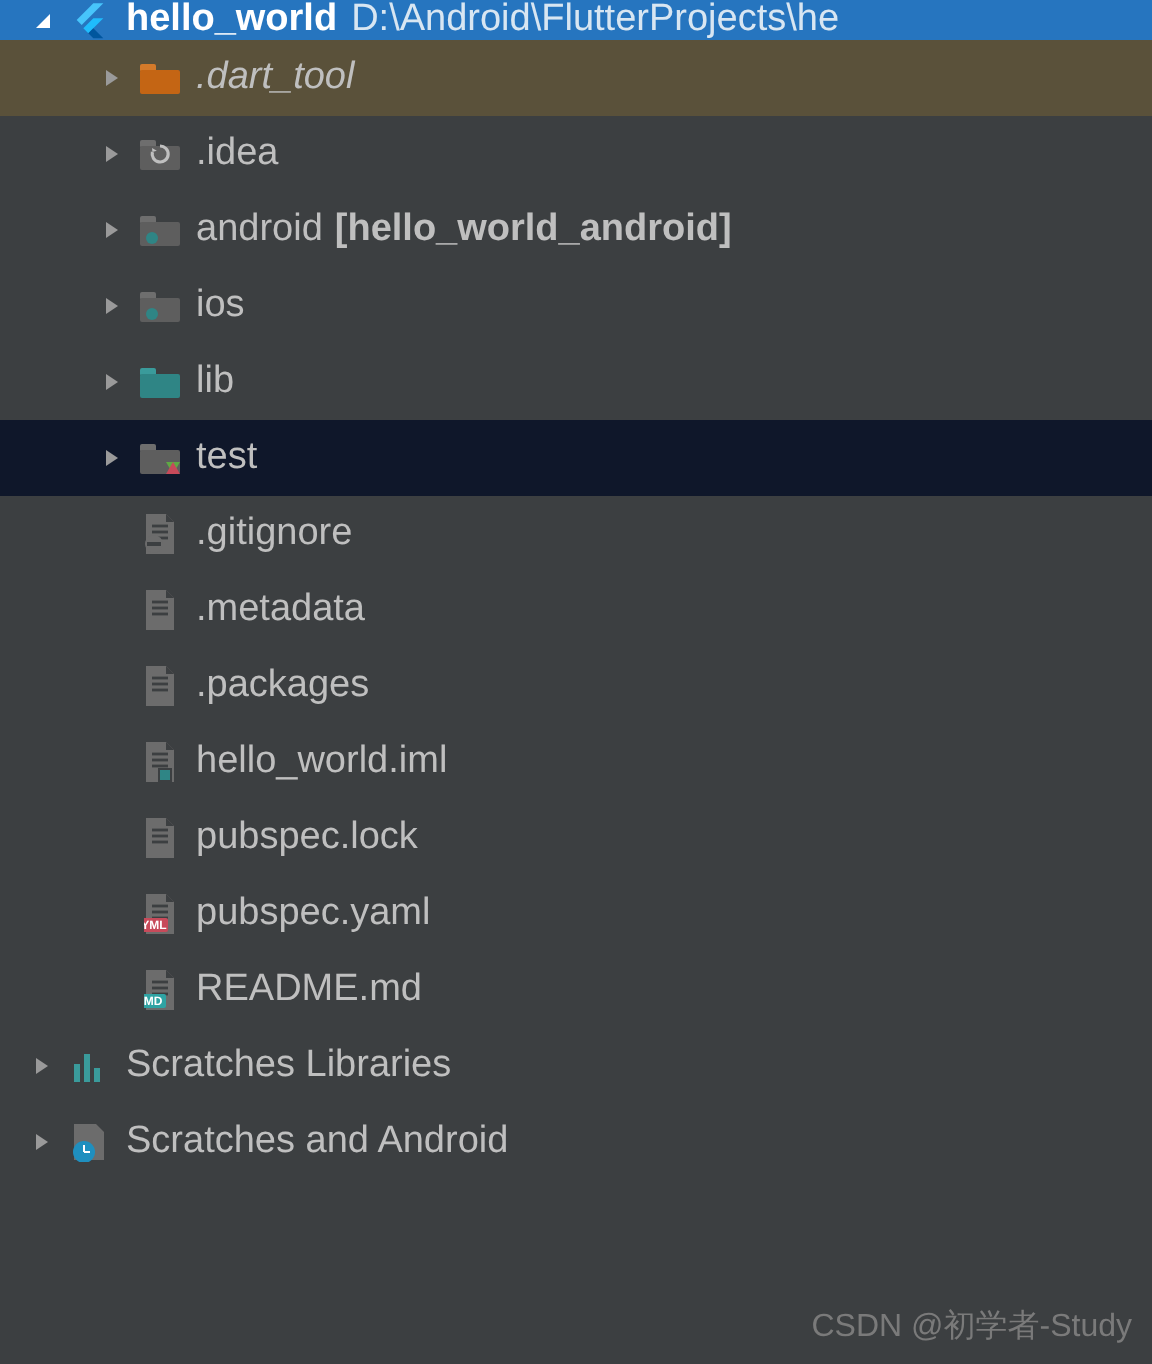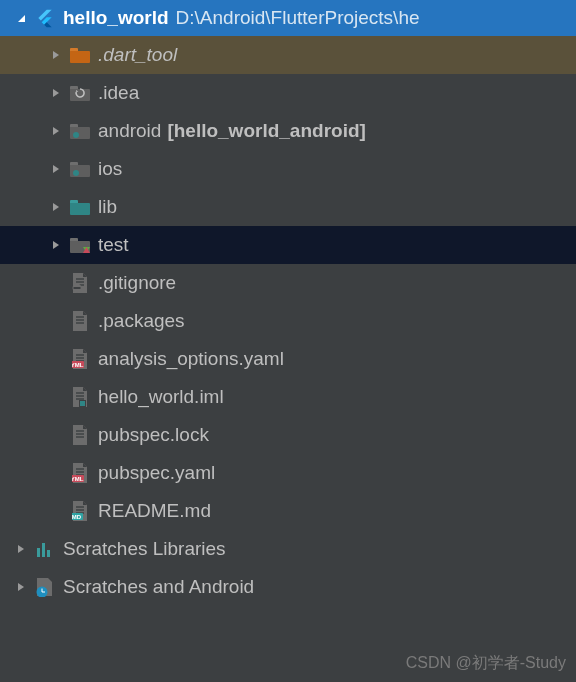--- a/index.html
+++ b/index.html
@@ -15,21 +15,21 @@
   .row {
     display: flex;
     align-items: center;
     height: 38px;
     white-space: nowrap;
     cursor: pointer;
   }
   .root-row {
     background: #2675bf;
     color: #ffffff;
-    height: 36px;
+    height: 20px;
   }
   .root-row .lbl { font-weight: 700; }
   .root-row .path { color: #d8e6f2; font-weight: 400; margin-left: 7px; }
   .hl-dart  { background: #5a513a; font-style: italic; }
   .hl-test  { background: #0f172a; }
   .arrow {
     width: 14px; height: 14px;
     display: inline-block;
     flex: 0 0 14px;
   }
@@ -229,38 +229,36 @@
     <span class="spacer" style="width:14px"></span>
     <span class="iconbox">
         <svg class="file" viewBox="0 0 16 20">
           <path class="pg" d="M1 0 H11 L15 4 V20 H1 Z"></path>
           <polygon class="corner" points="11,0 15,4 11,4"></polygon>
           <line class="ln" x1="4" y1="6" x2="12" y2="6"></line>
           <line class="ln" x1="4" y1="9" x2="12" y2="9"></line>
           <line class="ln" x1="4" y1="12" x2="12" y2="12"></line>
         </svg>
       </span>
+    <span class="lbl">.metadata</span>
+
+  </div>
+    <div class="row">
+    <span class="spacer" style="width:49px"></span>
+    <span class="spacer" style="width:14px"></span>
+    <span class="iconbox">
+        <svg class="file" viewBox="0 0 16 20">
+          <path class="pg" d="M1 0 H11 L15 4 V20 H1 Z"></path>
+          <polygon class="corner" points="11,0 15,4 11,4"></polygon>
+          <line class="ln" x1="4" y1="6" x2="12" y2="6"></line>
+          <line class="ln" x1="4" y1="9" x2="12" y2="9"></line>
+          <line class="ln" x1="4" y1="12" x2="12" y2="12"></line>
+        </svg>
+      </span>
     <span class="lbl">.packages</span>
-
-  </div>
-    <div class="row">
-    <span class="spacer" style="width:49px"></span>
-    <span class="spacer" style="width:14px"></span>
-    <span class="iconbox">
-        <svg class="file" viewBox="0 0 16 20">
-          <path class="pg" d="M1 0 H11 L15 4 V20 H1 Z"></path>
-          <polygon class="corner" points="11,0 15,4 11,4"></polygon>
-          <line class="ln" x1="4" y1="6" x2="12" y2="6"></line>
-          <line class="ln" x1="4" y1="9" x2="12" y2="9"></line>
-          <line class="ln" x1="4" y1="12" x2="12" y2="12"></line>
-          <rect x="-2" y="12" width="14" height="7" rx="1" class="ymlbadge"></rect>
-          <text x="5" y="17.5" text-anchor="middle" class="ymltext">YML</text>
-        </svg>
-      </span>
-    <span class="lbl">analysis_options.yaml</span>
 
   </div>
     <div class="row">
     <span class="spacer" style="width:49px"></span>
     <span class="spacer" style="width:14px"></span>
     <span class="iconbox">
         <svg class="file" viewBox="0 0 16 20">
           <path class="pg" d="M1 0 H11 L15 4 V20 H1 Z"></path>
           <polygon class="corner" points="11,0 15,4 11,4"></polygon>
           <line class="ln" x1="4" y1="6" x2="12" y2="6"></line>

